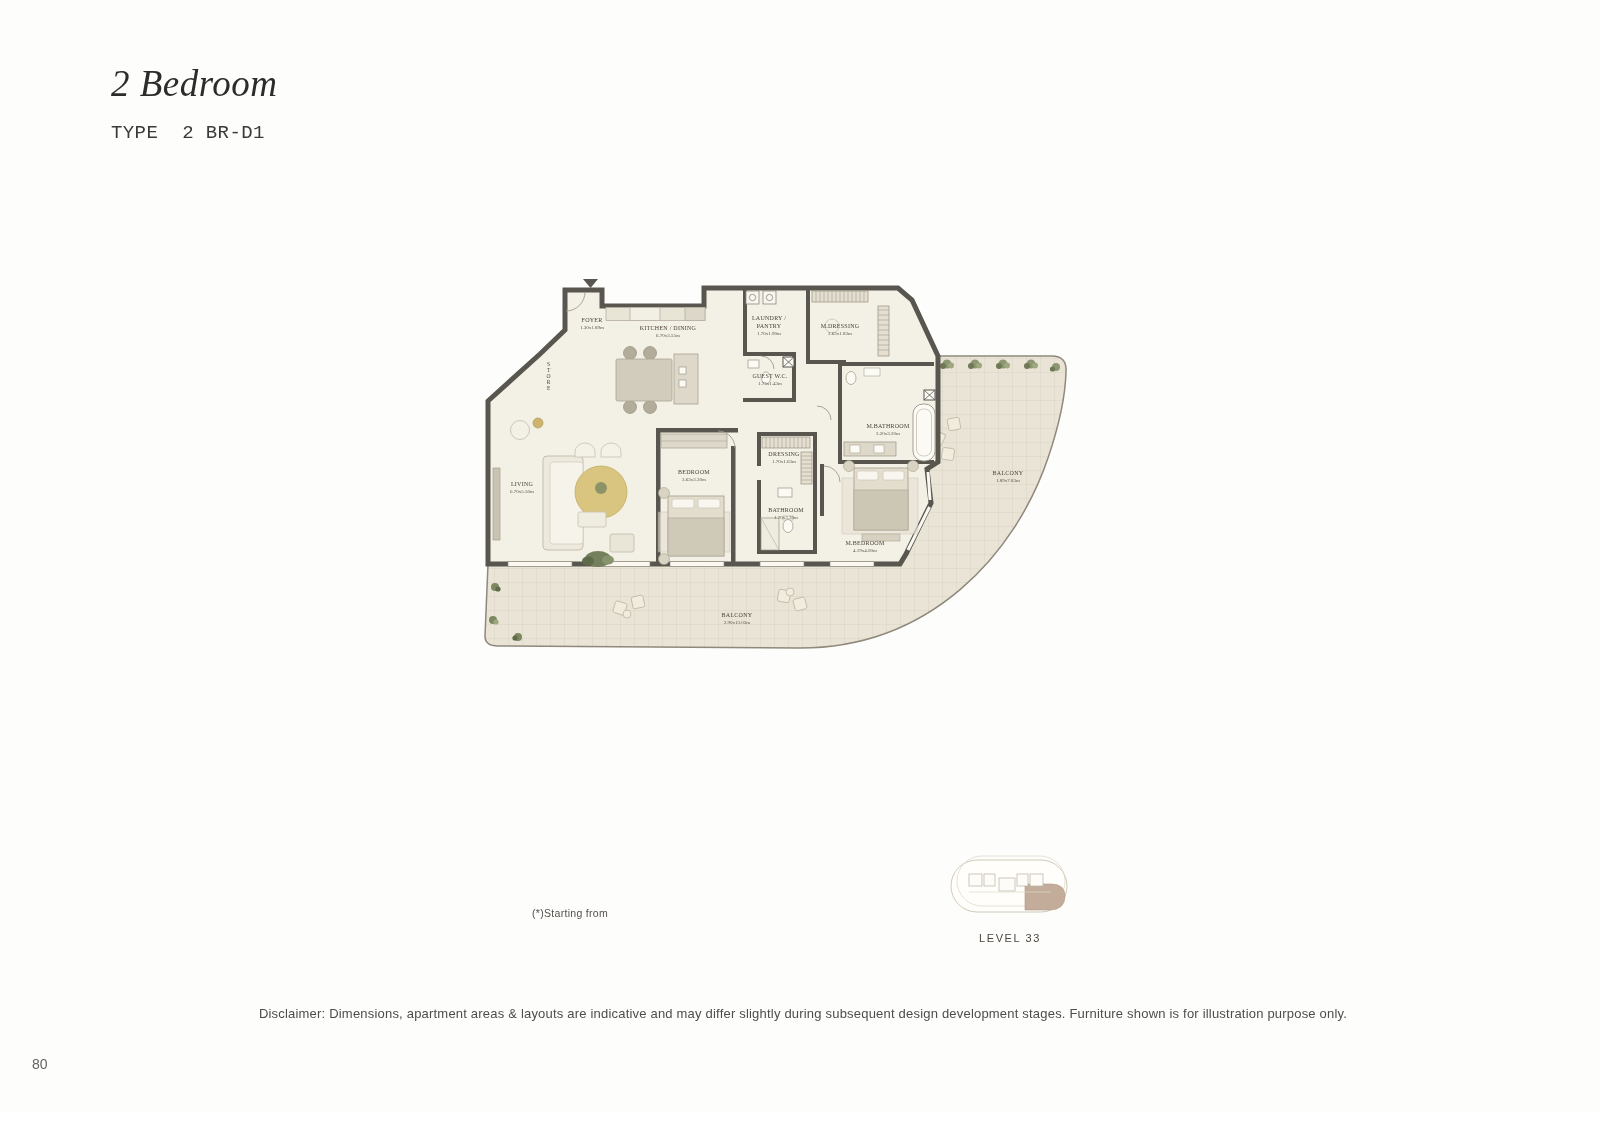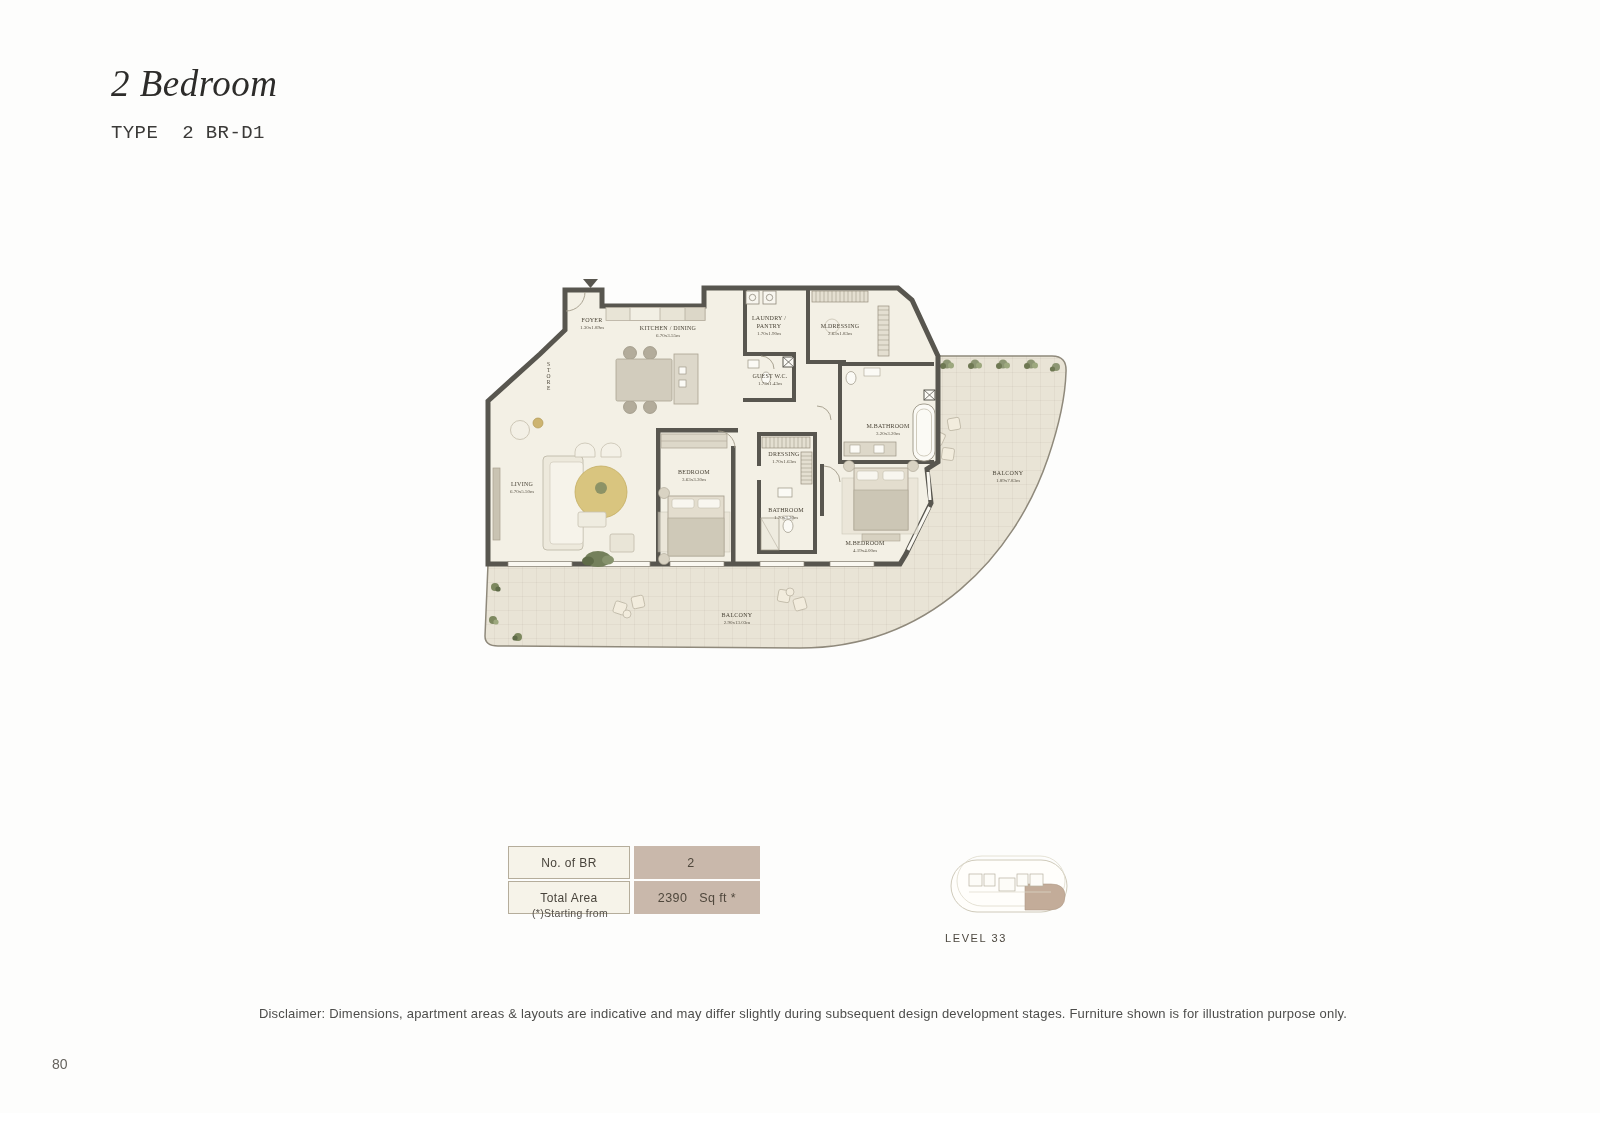--- a/index.html
+++ b/index.html
@@ -28,25 +28,25 @@
   svg .arc{fill:none;stroke:#a29b89;stroke-width:.9;}
   
   .spec{position:absolute;left:508px;top:846px;}
   .spec-row{display:flex;gap:4px;margin-bottom:2px;}
   .spec-label{width:122px;height:33px;background:var(--cell,#f6f3e9);border:1px solid var(--cellBorder,#b5ad9b);
       display:flex;align-items:center;justify-content:center;font-size:12px;color:#49443c;letter-spacing:.4px;box-sizing:border-box;}
   .spec-value{width:126px;height:33px;background:var(--accent,#c9b8ab);border:1px solid var(--accent,#c9b8ab);
       display:flex;align-items:center;justify-content:center;font-size:12.5px;color:#4f473c;letter-spacing:.4px;gap:12px;box-sizing:border-box;}
   .footnote{position:absolute;left:532px;top:907px;font-size:10.5px;color:#55504a;letter-spacing:.3px;}
   
-  .keyplan{position:absolute;left:945px;top:848px;width:130px;text-align:left;}
+  .keyplan{position:absolute;left:945px;top:848px;width:130px;text-align:center;}
   .keyplan-caption{margin-top:8px;font-size:11px;letter-spacing:1.6px;color:#4c473f;}
   
   .disclaimer{position:absolute;left:3px;top:1006px;width:100%;text-align:center;font-size:13px;color:#4d4d4b;letter-spacing:.2px;}
-  .pagenum{position:absolute;left:52px;top:1056px;font-size:14px;color:#66635e;}
+  .pagenum{position:absolute;left:32px;top:1056px;font-size:14px;color:#66635e;}
 </style>
 </head>
 <body>
 
 <div class="page">
 
   <div class="header">
     <div class="title">2 Bedroom</div>
     <div class="type-line">
       <span>TYPE</span><span class="tv">2 BR-D1</span>
@@ -327,36 +327,20 @@
           <div class="rn">BALCONY</div>
           <div class="rd">1.89x7.83m</div>
         </div>
         <div class="room-label" style="left: 257px; top: 359px;">
           <div class="rn">BALCONY</div>
           <div class="rd">2.90x13.03m</div>
         </div>
       </div>
   </div>
 
-  <div class="spec">
-    <div class="spec-row">
-      <div class="spec-label">No. of BR</div>
-      <div class="spec-value">
-        <span>2</span>
-          <span></span>
-      </div>
-    </div>
-    <div class="spec-row">
-      <div class="spec-label">Total Area</div>
-      <div class="spec-value">
-        <span>2390</span>
-          <span>Sq ft  *</span>
-      </div>
-    </div>
-  </div>
   <div class="footnote">(*)Starting from</div>
 
   <div class="keyplan">
     <svg viewBox="0 0 130 72" width="130" height="72" xmlns="http://www.w3.org/2000/svg">
       <rect x="6" y="12" width="116" height="52" rx="26" fill="#fffefb" stroke="#cfcaba" stroke-width="1"></rect>
       <rect x="12" y="8" width="108" height="50" rx="25" fill="none" stroke="#dedacc" stroke-width="0.8"></rect>
       <path d="M80,36 L106,36 Q120,36 120,48 Q120,62 104,62 L80,62 Z" fill="var(--highlight,#c3ac99)" stroke="#b09a87" stroke-width="0.6"></path>
       <g fill="#fdfcf8" stroke="#b7b1a2" stroke-width="0.7">
         <rect x="24" y="26" width="13" height="12"></rect>
         <rect x="39" y="26" width="11" height="12"></rect>

